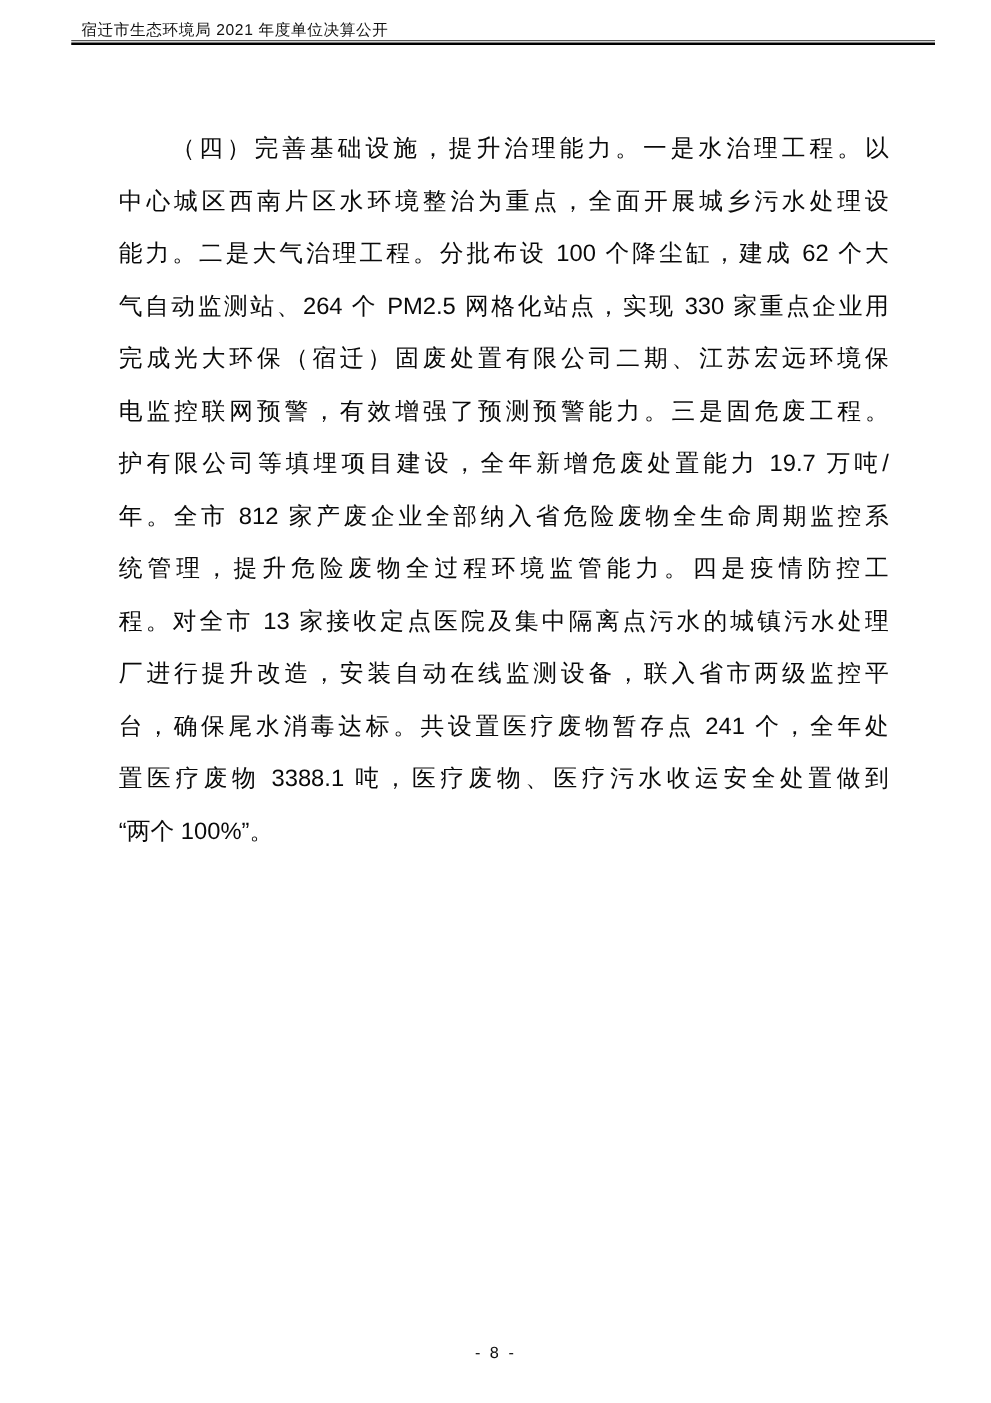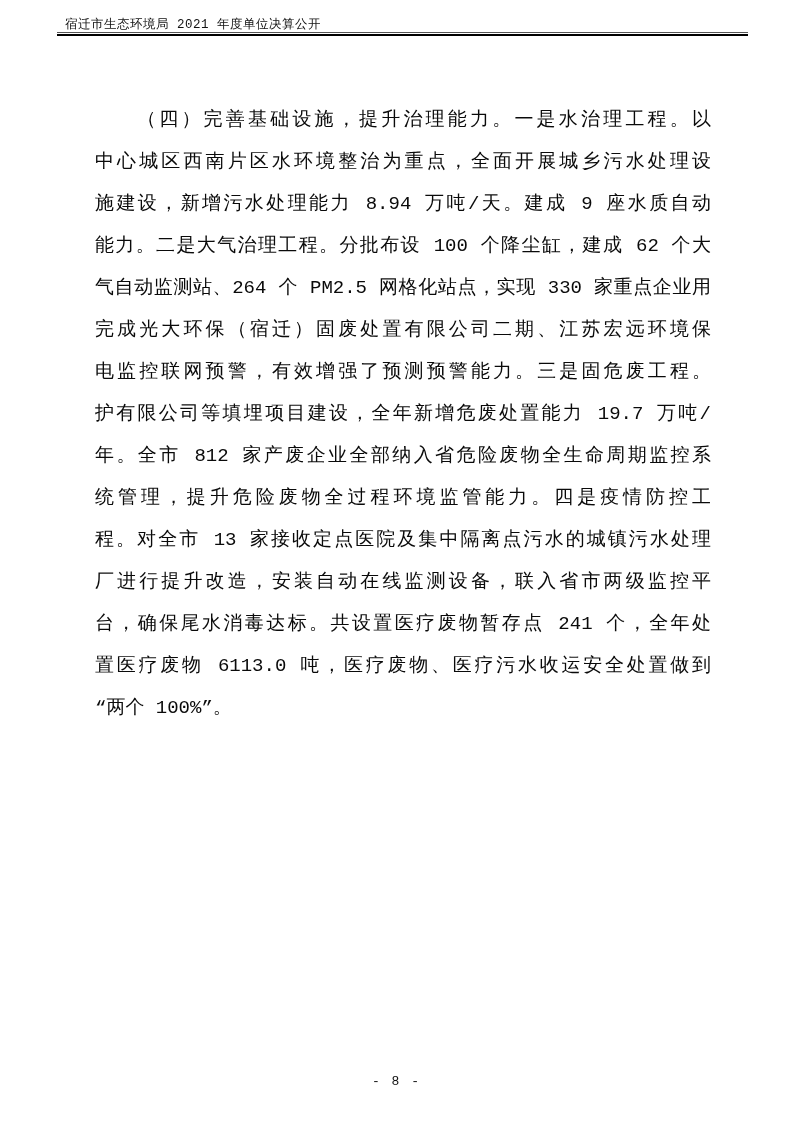--- a/index.html
+++ b/index.html
@@ -3,21 +3,21 @@
 <meta charset="utf-8">
 <style>
   * { margin: 0; padding: 0; }
   html, body { background: #ffffff; }
   .page {
     position: relative;
     width: 793px;
     height: 1122px;
     background: #ffffff;
     color: #000000;
-    font-family: Liberation Mono, monospace;
+    font-family: Liberation Sans, sans-serif;
     overflow: hidden;
   }
   .header-text {
     position: absolute;
     left: 65px;
     top: 16px;
     font-size: 12.5px;
     letter-spacing: 0.5px;
     color: #111111;
     white-space: nowrap;
@@ -68,32 +68,31 @@
 <div class="page">
 
   <div>
     <div class="header-text">宿迁市生态环境局 2021 年度单位决算公开</div>
     <div class="header-rule"></div>
   </div>
 
   <div class="content">
       <div class="line first">（四）完善基础设施，提升治理能力。一是水治理工程。以</div>
       <div class="line">中心城区西南片区水环境整治为重点，全面开展城乡污水处理设</div>
-      <div class="line">施建设，新增污水处理能力 8.94 万吨/天。建成 9 座水质自动</div>
       <div class="line">能力。二是大气治理工程。分批布设 100 个降尘缸，建成 62 个大</div>
       <div class="line">气自动监测站、264 个 PM2.5 网格化站点，实现 330 家重点企业用</div>
       <div class="line">完成光大环保（宿迁）固废处置有限公司二期、江苏宏远环境保</div>
       <div class="line">电监控联网预警，有效增强了预测预警能力。三是固危废工程。</div>
       <div class="line">护有限公司等填埋项目建设，全年新增危废处置能力 19.7 万吨/</div>
       <div class="line">年。全市 812 家产废企业全部纳入省危险废物全生命周期监控系</div>
       <div class="line">统管理，提升危险废物全过程环境监管能力。四是疫情防控工</div>
       <div class="line">程。对全市 13 家接收定点医院及集中隔离点污水的城镇污水处理</div>
       <div class="line">厂进行提升改造，安装自动在线监测设备，联入省市两级监控平</div>
       <div class="line">台，确保尾水消毒达标。共设置医疗废物暂存点 241 个，全年处</div>
-      <div class="line">置医疗废物 6113.0 吨，医疗废物、医疗污水收运安全处置做到</div>
+      <div class="line">置医疗废物 3388.1 吨，医疗废物、医疗污水收运安全处置做到</div>
       <div class="line last">“两个 100%”。</div>
     </div>
 
   <div class="footer">
     <span>- 8 -</span>
   </div>
 
 </div>
 
 </body></html>

